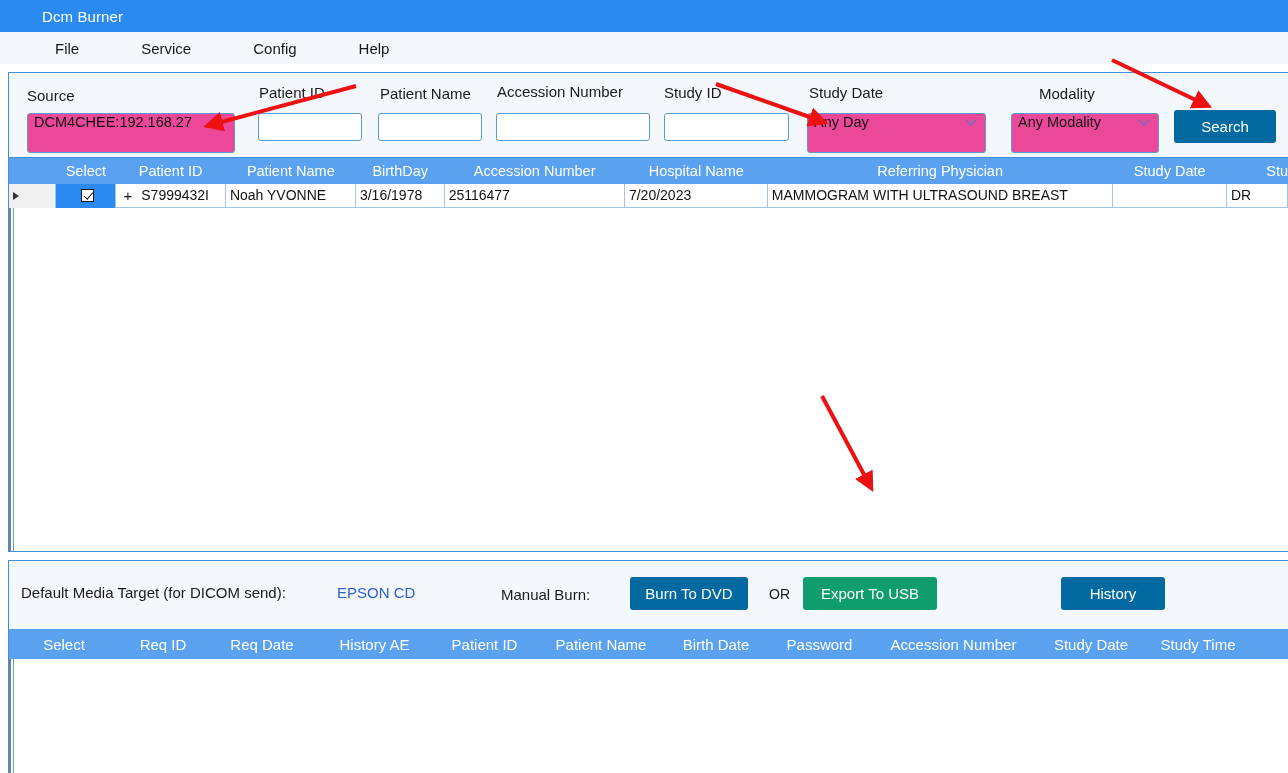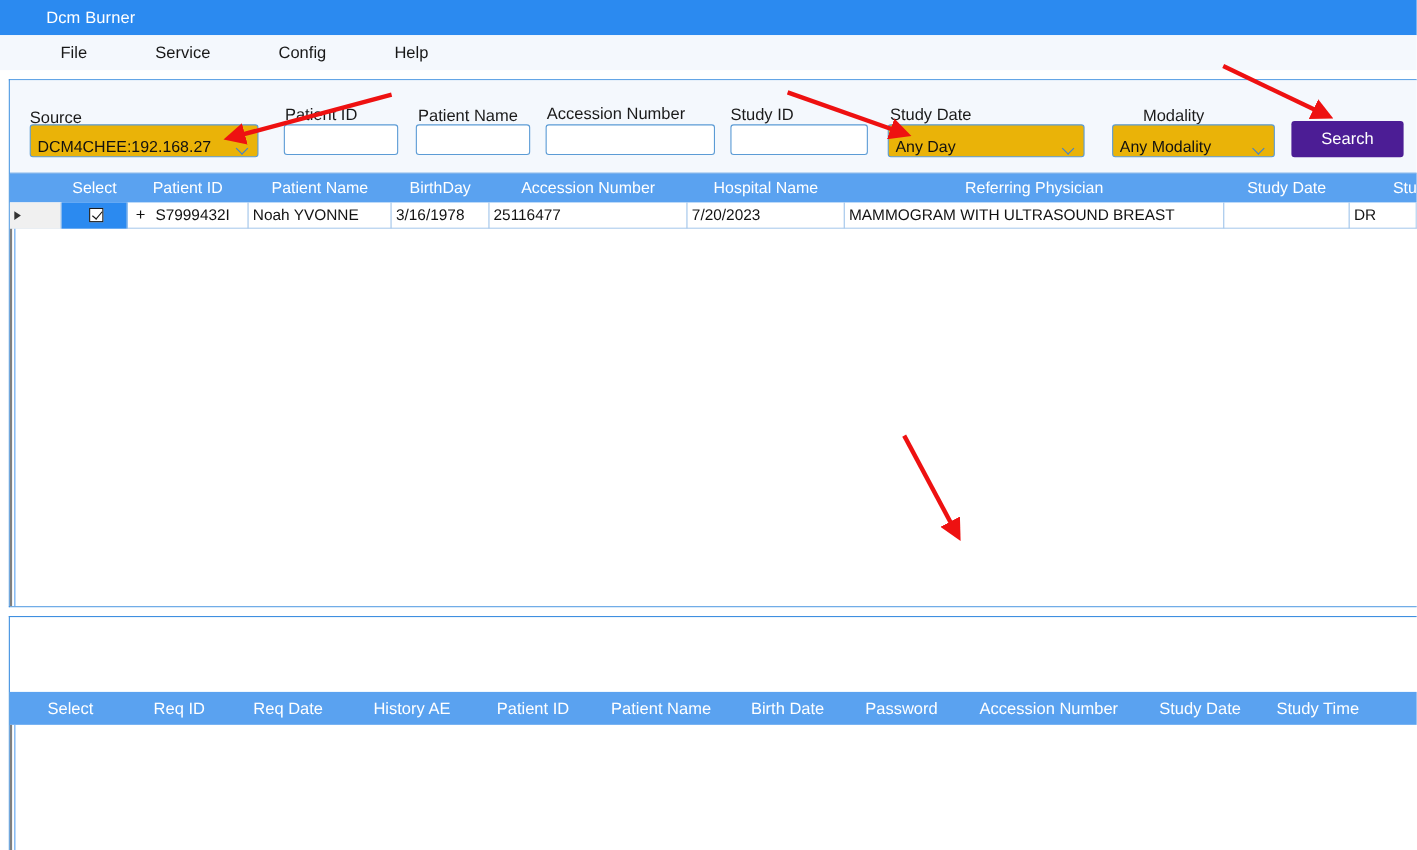--- a/index.html
+++ b/index.html
@@ -75,44 +75,43 @@
     background: #f4f8fd;
     border-bottom: 1px solid #3f8fe0;
     box-sizing: border-box;
   }
 
   .field-label {
     position: absolute;
     font-size: 15px;
     color: #1a1a1a;
     white-space: nowrap;
-    margin-top: 12px;
   }
   .field-input {
     position: absolute;
     height: 28px;
     border: 1px solid #5b9bd5;
     border-radius: 3px;
     background: #ffffff;
     box-sizing: border-box;
     font-family: "Liberation Sans", sans-serif;
     font-size: 14px;
     color: #111;
     padding: 0 5px;
     outline: none;
   }
   .field-combo {
     position: absolute;
-    height: 30px;
+    height: 40px;
     border: 1px solid #5b9bd5;
     border-radius: 3px;
-    background: #eab308;
-    box-sizing: border-box;
-    display: flex;
-    align-items: flex-end;
+    background: #ec4899;
+    box-sizing: border-box;
+    display: flex;
+    align-items: flex-start;
     padding: 0 6px;
     font-size: 14.5px;
     color: #111;
   }
   .field-combo .combo-val { flex: 1; white-space: nowrap; overflow: hidden; }
   .chev {
     width: 13px; height: 13px;
     flex: 0 0 auto;
     position: relative;
     margin-left: 4px;
@@ -132,21 +131,21 @@
     border: none;
     border-radius: 3px;
     color: #ffffff;
     font-family: "Liberation Sans", sans-serif;
     font-size: 15px;
     cursor: pointer;
     display: flex;
     align-items: center;
     justify-content: center;
   }
-  .btn-blue { background: #4c1d95; }
+  .btn-blue { background: #0369a1; }
   .btn-green { background: #0f9d6e; }
 
   
   #grid-top { position: absolute; left: 0; top: 85px; right: 0; bottom: 0; background:#fff; }
   .grid-head {
     display: flex;
     background: #5aa2f0;
     height: 26px;
     align-items: center;
     color: #ffffff;
@@ -400,20 +399,34 @@
       </div>
 
       <div class="grid-body1"></div>
     </div>
   </div>
 
   <div id="panel-gap"></div>
 
   <div id="bottom-panel">
 
+    <div id="media-bar">
+      <span class="static-text" style="left:12px; top:23px;">Default Media Target (for DICOM send):</span>
+      <span class="link-text" style="left:328px; top:23px;">EPSON CD</span>
+
+      <span class="static-text" style="left:492px; top:25px;">Manual Burn:</span>
+
+      <div class="btn btn-blue" style="left:621px; top:16px; width:118px; height:33px;">Burn To DVD</div>
+
+      <span class="static-text" style="left:760px; top:25px; font-size:14px;">OR</span>
+
+      <div class="btn btn-green" style="left:794px; top:16px; width:134px; height:33px;">Export To USB</div>
+
+      <div class="btn btn-blue" style="left:1052px; top:16px; width:104px; height:33px;">History</div>
+    </div>
 
     <div id="grid-bottom">
       <div class="grid-head2">
         <div class="hcell2" style="width:110px">Select</div>
         <div class="hcell2" style="width:88px">Req ID</div>
         <div class="hcell2" style="width:110px">Req Date</div>
         <div class="hcell2" style="width:115px">History AE</div>
         <div class="hcell2" style="width:105px">Patient ID</div>
         <div class="hcell2" style="width:128px">Patient Name</div>
         <div class="hcell2" style="width:102px">Birth Date</div>

